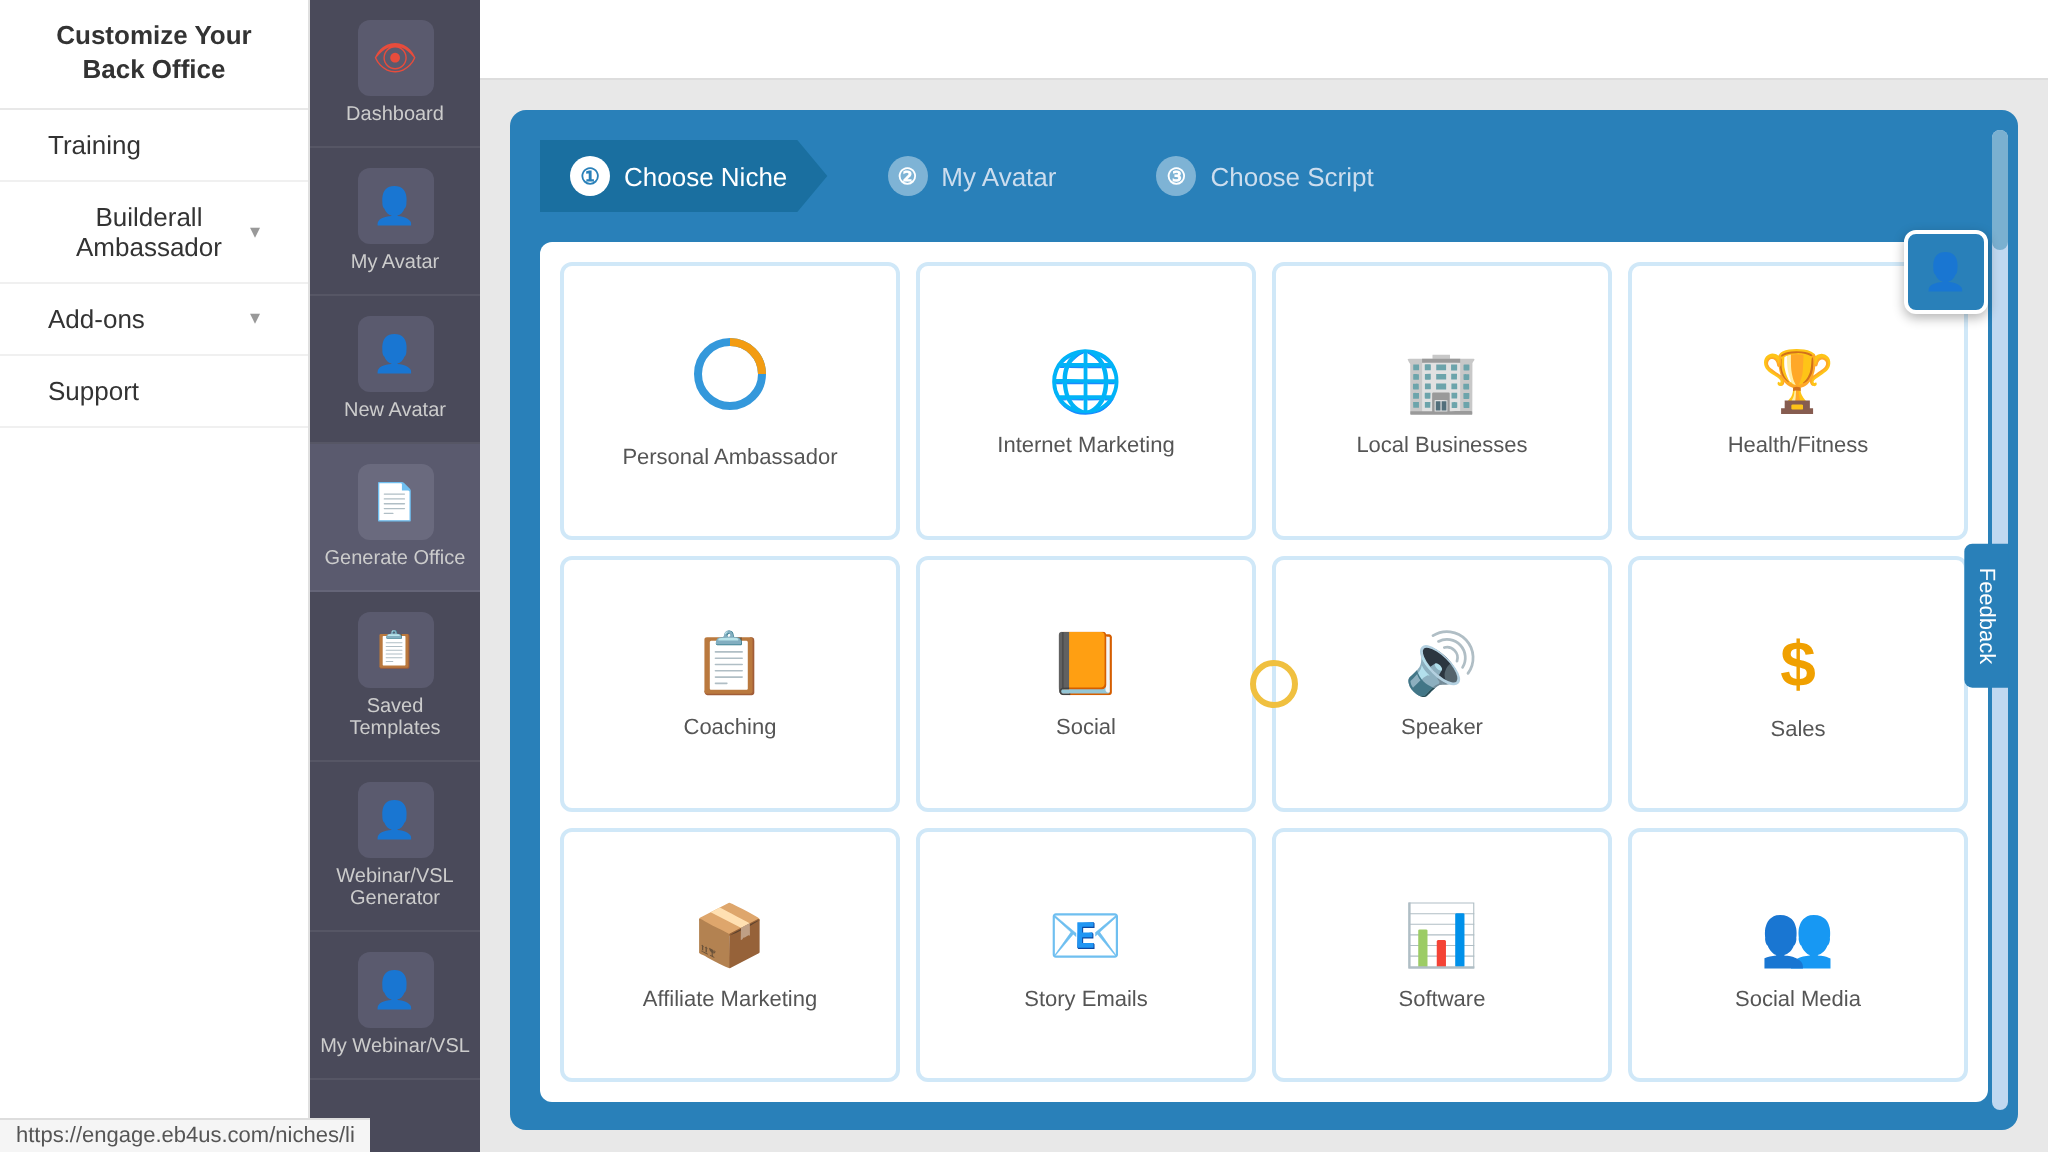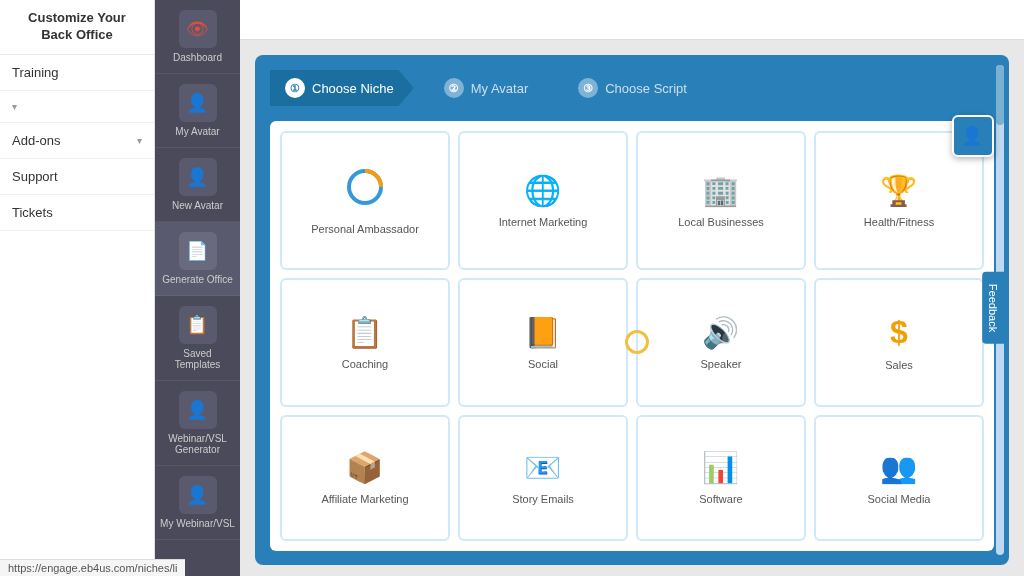--- a/index.html
+++ b/index.html
@@ -21,21 +21,21 @@
     .sidebar-header {
       padding: 10px 12px;
       font-size: 13px;
       font-weight: bold;
       color: #333;
       border-bottom: 1px solid #e8e8e8;
       line-height: 1.3;
     }
 
     .sidebar-menu-item {
-      padding: 10px 12px;
+      padding: 10px 24px;
       font-size: 13px;
       color: #333;
       cursor: pointer;
       display: flex;
       align-items: center;
       justify-content: space-between;
       border-bottom: 1px solid #f0f0f0;
     }
 
     .sidebar-menu-item .chevron {
@@ -281,31 +281,29 @@
   </style>
 </head>
 <body>
 
 <div class="sidebar">
   <div class="sidebar-header">Customize Your Back Office</div>
   <div class="sidebar-menu-item">
     <span>Training</span>
   </div>
   <div class="sidebar-menu-item">
+    <span>Builderall Ambassador</span>
     <span class="chevron">▾</span>
   </div>
   <div class="sidebar-menu-item">
     <span>Add-ons</span>
     <span class="chevron">▾</span>
   </div>
   <div class="sidebar-menu-item">
     <span>Support</span>
-  </div>
-  <div class="sidebar-menu-item">
-    <span>Tickets</span>
   </div>
 </div>
 
 <div class="icon-nav">
   <div class="icon-nav-item">
     <div class="nav-icon icon-dashboard">👁</div>
     <span>Dashboard</span>
   </div>
   <div class="icon-nav-item">
     <div class="nav-icon icon-avatar">👤</div>

